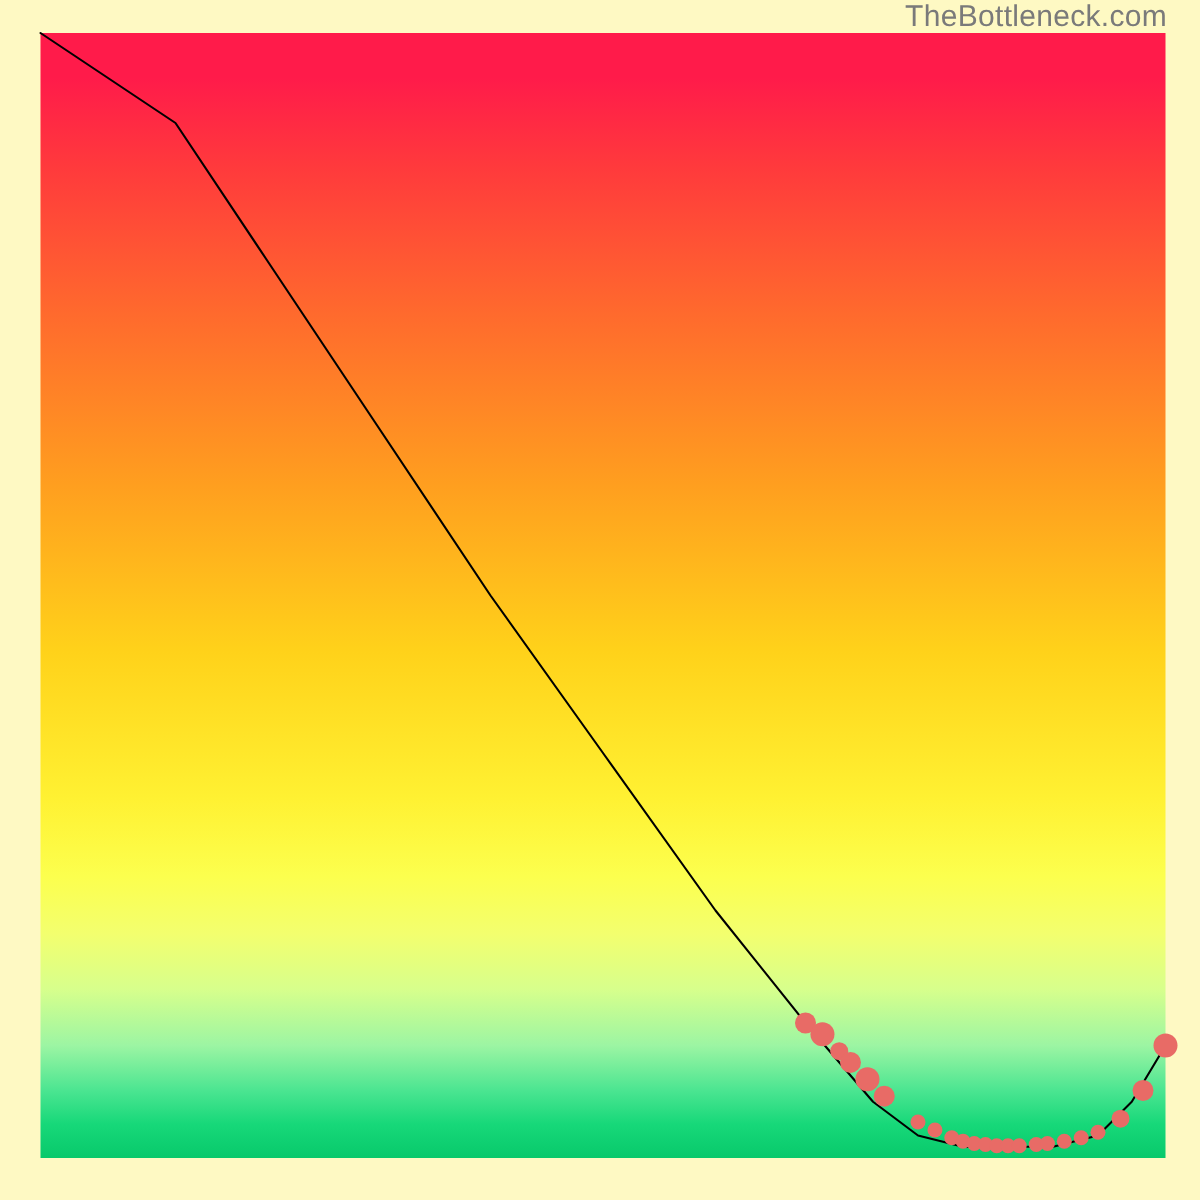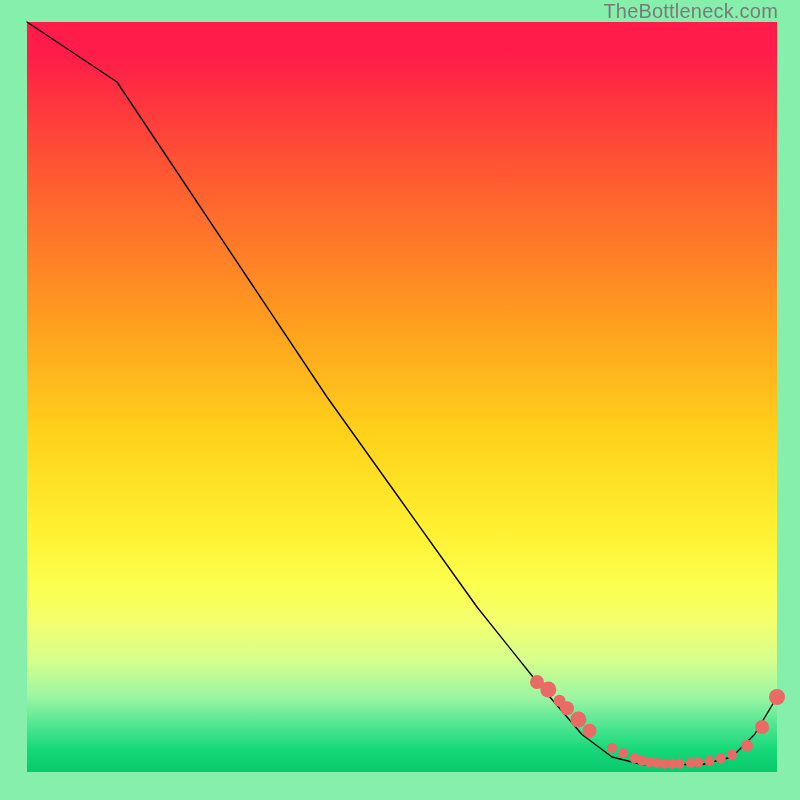--- a/index.html
+++ b/index.html
@@ -8,21 +8,21 @@
     width: 800px;
     height: 800px;
     background: #000;
     font-family: Arial, Helvetica, sans-serif;
     overflow: hidden;
   }
   .wrap {
     position: relative;
     width: 800px;
     height: 800px;
-    background: #86efac;
+    background: #fef9c3;
   }
   .watermark {
     position: absolute;
     top: 0;
     right: 22px;
     color: #7a7a7a;
     font-size: 20px;
     font-weight: 500;
     letter-spacing: 0.2px;
     user-select: none;

